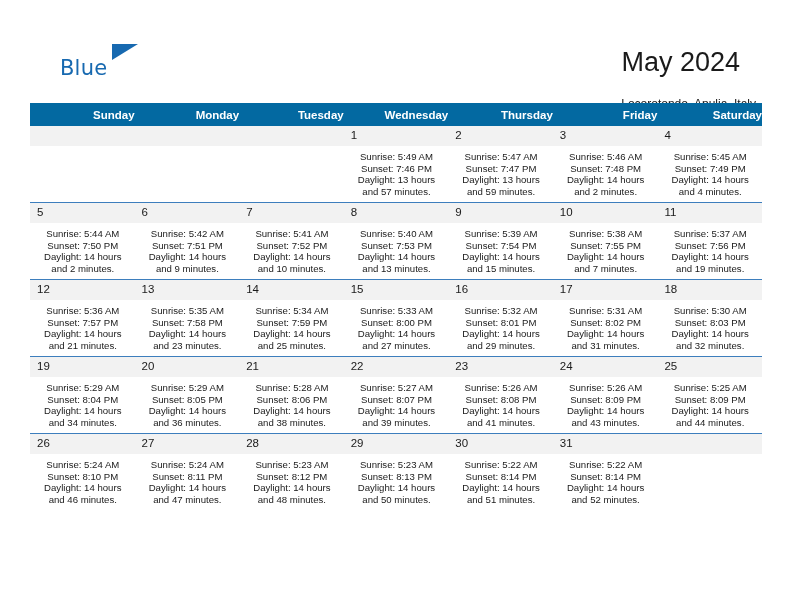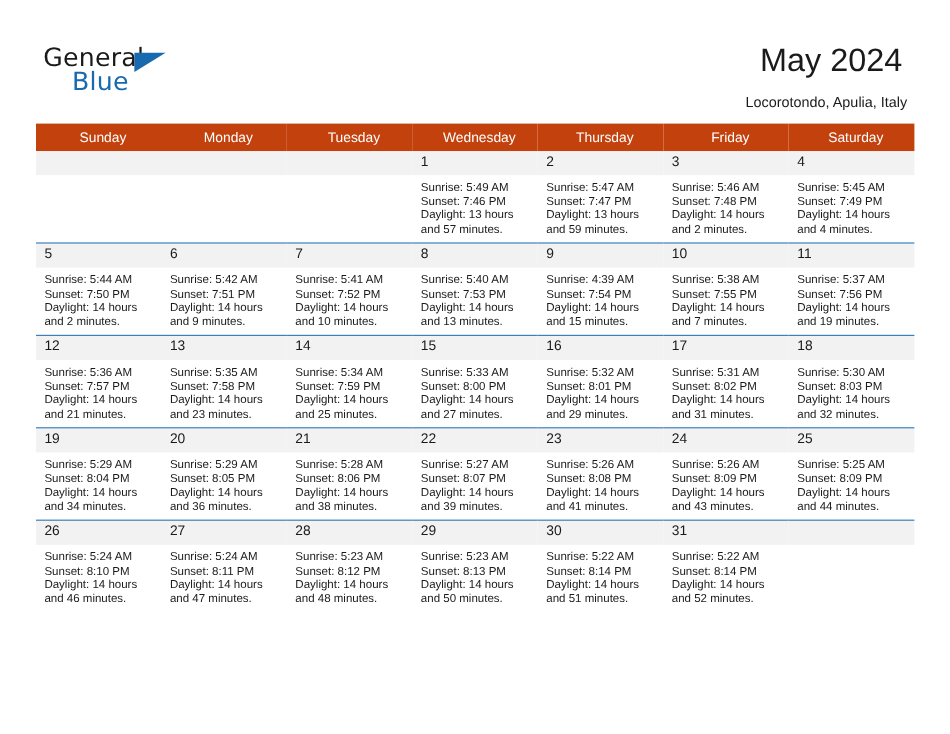--- a/index.html
+++ b/index.html
@@ -69,45 +69,45 @@
     right: 36px;
     top: 30px;
     text-align: right;
   }
   .cal-title {
     font-size: 27px;
     color: #1a1a1a;
     line-height: 32px;
     white-space: nowrap;
     font-weight: normal;
-    margin: 4px;
+    margin: 16px;
   }
   .cal-location {
     font-size: 12px;
     color: #1a1a1a;
     line-height: 20px;
     margin-top: 9px;
     white-space: nowrap;
   }
 
   
   .calendar {
     position: absolute;
     left: 30px;
     top: 103px;
     width: 732px;
     border-collapse: collapse;
     table-layout: fixed;
   }
   .calendar th {
-    background: #c2410c;
+    background: #0369a1;
     color: #ffffff;
     font-size: 11.5px;
-    font-weight: normal;
-    text-align: center;
+    font-weight: bold;
+    text-align: right;
     padding: 5px 0 5px 7px;
     height: 13px;
     border: none;
   }
   .calendar td {
     width: 104.57px;
     vertical-align: top;
     padding: 0;
     border: none;
     border-top: 1.5px solid #3d7ebd;
@@ -125,33 +125,33 @@
     line-height: 13px;
   }
   .daynum.empty {
     color: transparent;
   }
   .cellbody {
     padding: 5px 6px 0 7px;
     font-size: 9.6px;
     line-height: 11.6px;
     color: #1a1a1a;
+    text-align: center;
   }
   .cellbody div {
     white-space: nowrap;
   }
 </style>
 </head>
 <body>
 
 <div class="page">
 
   <div class="top-bar">
     <div class="logo">
-      <span class="logo-general">General</span>
       <span class="logo-triangle"></span>
       <span class="logo-blue">Blue</span>
     </div>
 
     <div class="title-block">
       <h1 class="cal-title">May 2024</h1>
       <div class="cal-location">Locorotondo, Apulia, Italy</div>
     </div>
   </div>
 
@@ -248,21 +248,21 @@
             <div class="cellbody">
               <div>Sunrise: 5:40 AM</div>
               <div>Sunset: 7:53 PM</div>
               <div>Daylight: 14 hours</div>
               <div>and 13 minutes.</div>
             </div>
           </td>
           <td>
             <div class="daynum">9</div>
             <div class="cellbody">
-              <div>Sunrise: 4:39 AM</div>
+              <div>Sunrise: 5:39 AM</div>
               <div>Sunset: 7:54 PM</div>
               <div>Daylight: 14 hours</div>
               <div>and 15 minutes.</div>
             </div>
           </td>
           <td>
             <div class="daynum">10</div>
             <div class="cellbody">
               <div>Sunrise: 5:38 AM</div>
               <div>Sunset: 7:55 PM</div>

